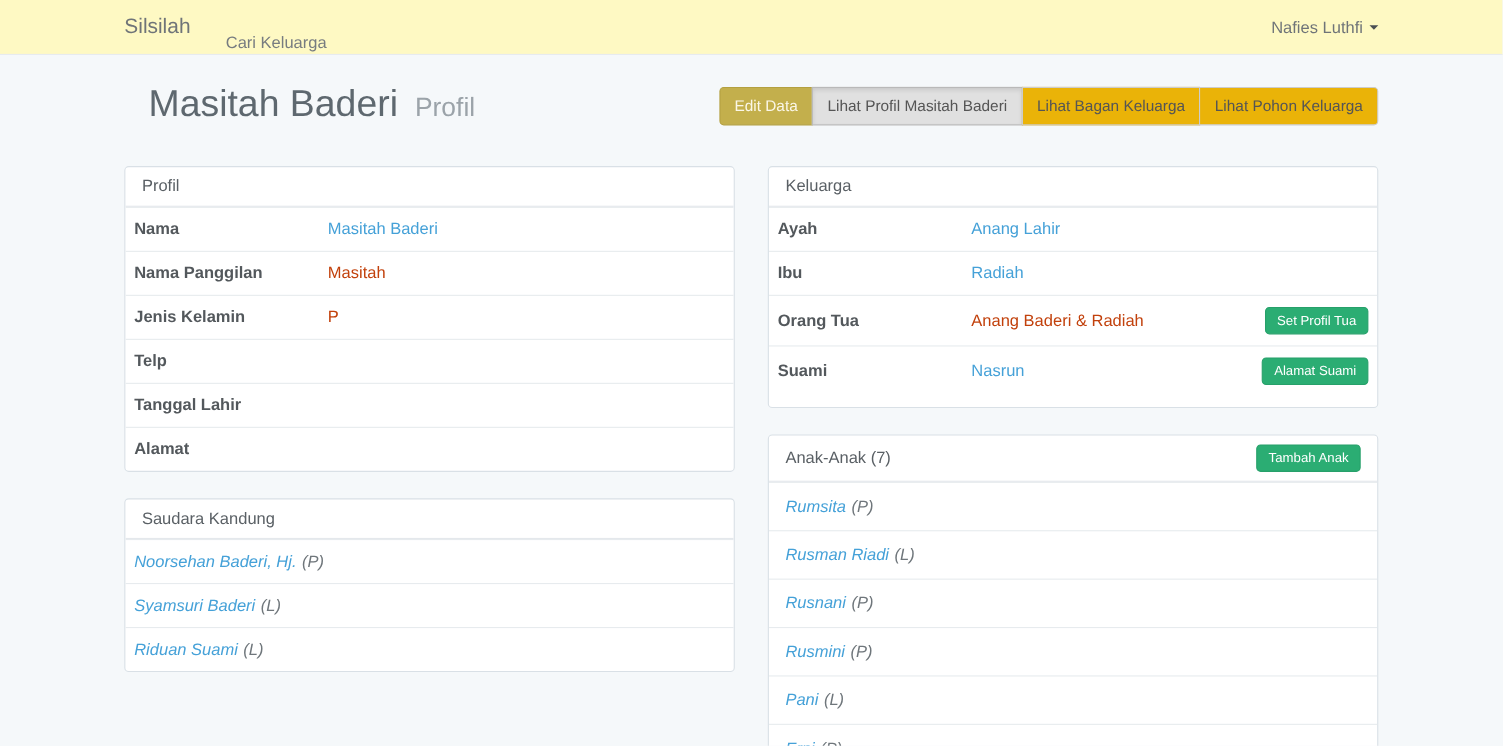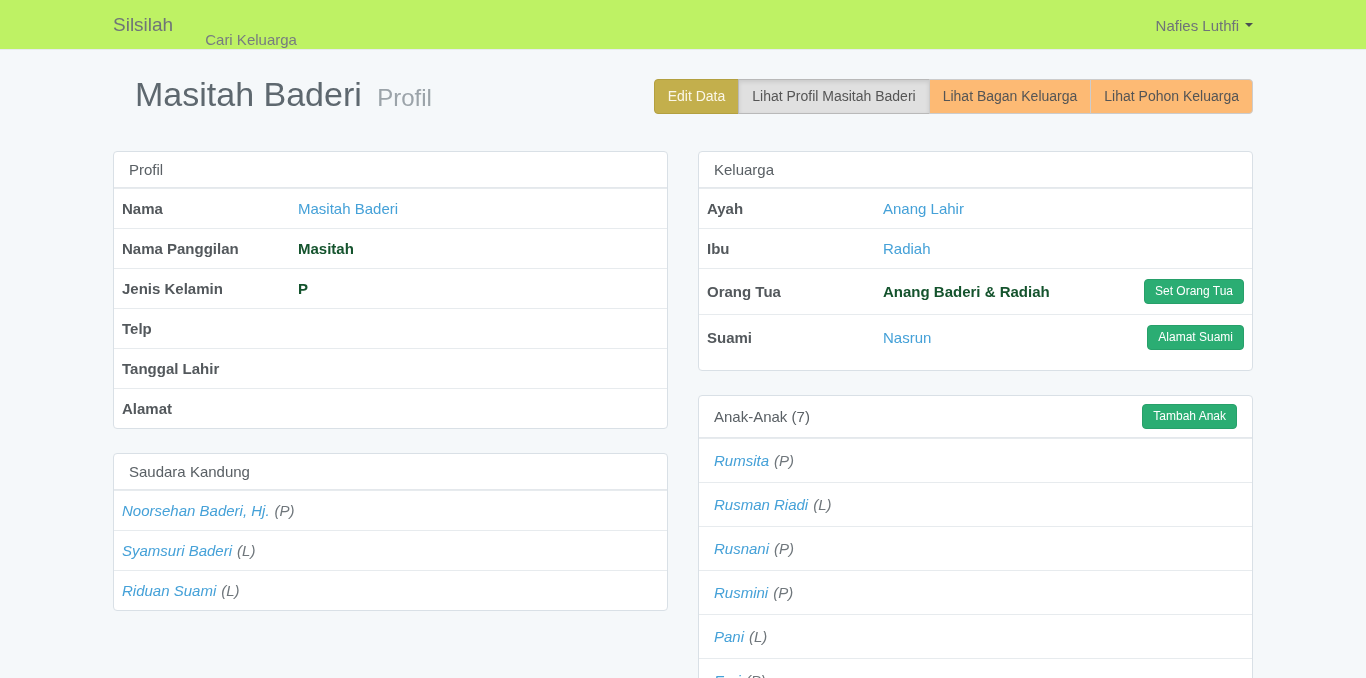--- a/index.html
+++ b/index.html
@@ -7,21 +7,21 @@
   body {
     font-family:"Liberation Sans","DejaVu Sans",sans-serif;
     font-size:15px;
     color:#636b6f;
     background:#f5f8fa;
   }
   .container { width:1140px; margin:0 auto; }
 
   
   .navbar {
-    height:50px; background:#bef264; border-bottom:1px solid #e7ebee;
+    height:50px; background:#fef9c3; border-bottom:1px solid #e7ebee;
   }
   .nav-inner { height:50px; display:flex; align-items:center; }
   .brand { font-size:19px; color:#6f7478; text-decoration:none; margin-right:32px; }
   .nav-link { font-size:15px; color:#777c80; text-decoration:none;margin-top:28px; }
   .nav-right { margin-left:auto; }
   .nav-user { font-size:15px; color:#6f7478; text-decoration:none; display:inline-flex; align-items:center; }
   .caret {
     display:inline-block; margin-left:6px; width:0; height:0;
     border-left:4px solid transparent; border-right:4px solid transparent;
     border-top:4px solid #4a4f53;
@@ -30,21 +30,21 @@
   
   main { padding-top:24px; }
   .page-header { display:flex; align-items:center; justify-content:space-between; margin-bottom:33px; }
   h1.page-title { font-size:34px; font-weight:400; color:#5e686f; line-height:40px;margin-left:22px; }
   h1.page-title small { font-size:24px; color:#9ba3a9; font-weight:400; margin-left:6px; }
 
   
   .btn-group { display:flex; }
   .btn {
     padding:7px 13px; font-size:14px; line-height:19px; text-decoration:none;
-    border:1px solid #ccc; background:#fdba74; color:#555; cursor:pointer;
+    border:1px solid #ccc; background:#eab308; color:#555; cursor:pointer;
     margin-left:-1px; white-space:nowrap;
   }
   .btn:first-child { margin-left:0; border-top-left-radius:4px; border-bottom-left-radius:4px; }
   .btn:last-child { border-top-right-radius:4px; border-bottom-right-radius:4px; }
   .btn-gold { background:#c3af4c; border-color:#b3a040; color:#fbf7e8; }
   .btn-active { background:#e0e0e0; border-color:#b9b9b9; box-shadow:inset 0 2px 4px rgba(0,0,0,.10); }
 
   
   .columns { display:flex; gap:30px; align-items:flex-start; }
   .col { flex:1; min-width:0; }
@@ -62,21 +62,21 @@
 
   
   .trow { display:flex; border-top:1px solid #e7ebee; min-height:39px; align-items:center; }
   .trow:first-of-type { border-top:none; }
   .tlabel { width:184px; flex:0 0 184px; padding:10px 8px; font-weight:700; color:#53585c; line-height:19px; }
   .tvalue { flex:1; padding:10px 8px 10px 0; color:#7b8287; line-height:19px; display:flex; align-items:center; }
   .tvalue .action-btn { margin-left:auto; margin-right:0; }
   .trow.tall { padding-bottom:10px; }
 
   a.plink { color:#45a1d8; text-decoration:none; }
-  .muted { color:#14532d;font-weight:bold; }
+  .muted { color:#c2410c; }
   .gender { margin-left:5px; color:#6f767b; }
 
   
   .list-item { border-top:1px solid #e7ebee; padding:10px 8px; line-height:19px;font-style:italic; }
   .list-item:first-of-type { border-top:none; }
   .anak-list .list-item { padding:12px 15px; }
 
   
   .action-btn {
     display:inline-block; background:#2bad73; border:1px solid #27a06a; color:#fff;
@@ -194,21 +194,21 @@
           <div class="trow">
             <div class="tlabel">Ibu</div>
             <div class="tvalue">
                 <a class="plink" href="#">Radiah</a>
               </div>
           </div>
           <div class="trow">
             <div class="tlabel">Orang Tua</div>
             <div class="tvalue">
               <span class="muted">Anang Baderi &amp; Radiah</span>
-              <a class="action-btn" href="#">Set Orang Tua</a>
+              <a class="action-btn" href="#">Set Profil Tua</a>
             </div>
           </div>
           <div class="trow tall">
             <div class="tlabel">Suami</div>
             <div class="tvalue">
               <a class="plink" href="#">Nasrun</a>
               <a class="action-btn" href="#">Alamat Suami</a>
             </div>
           </div>
         </div>

